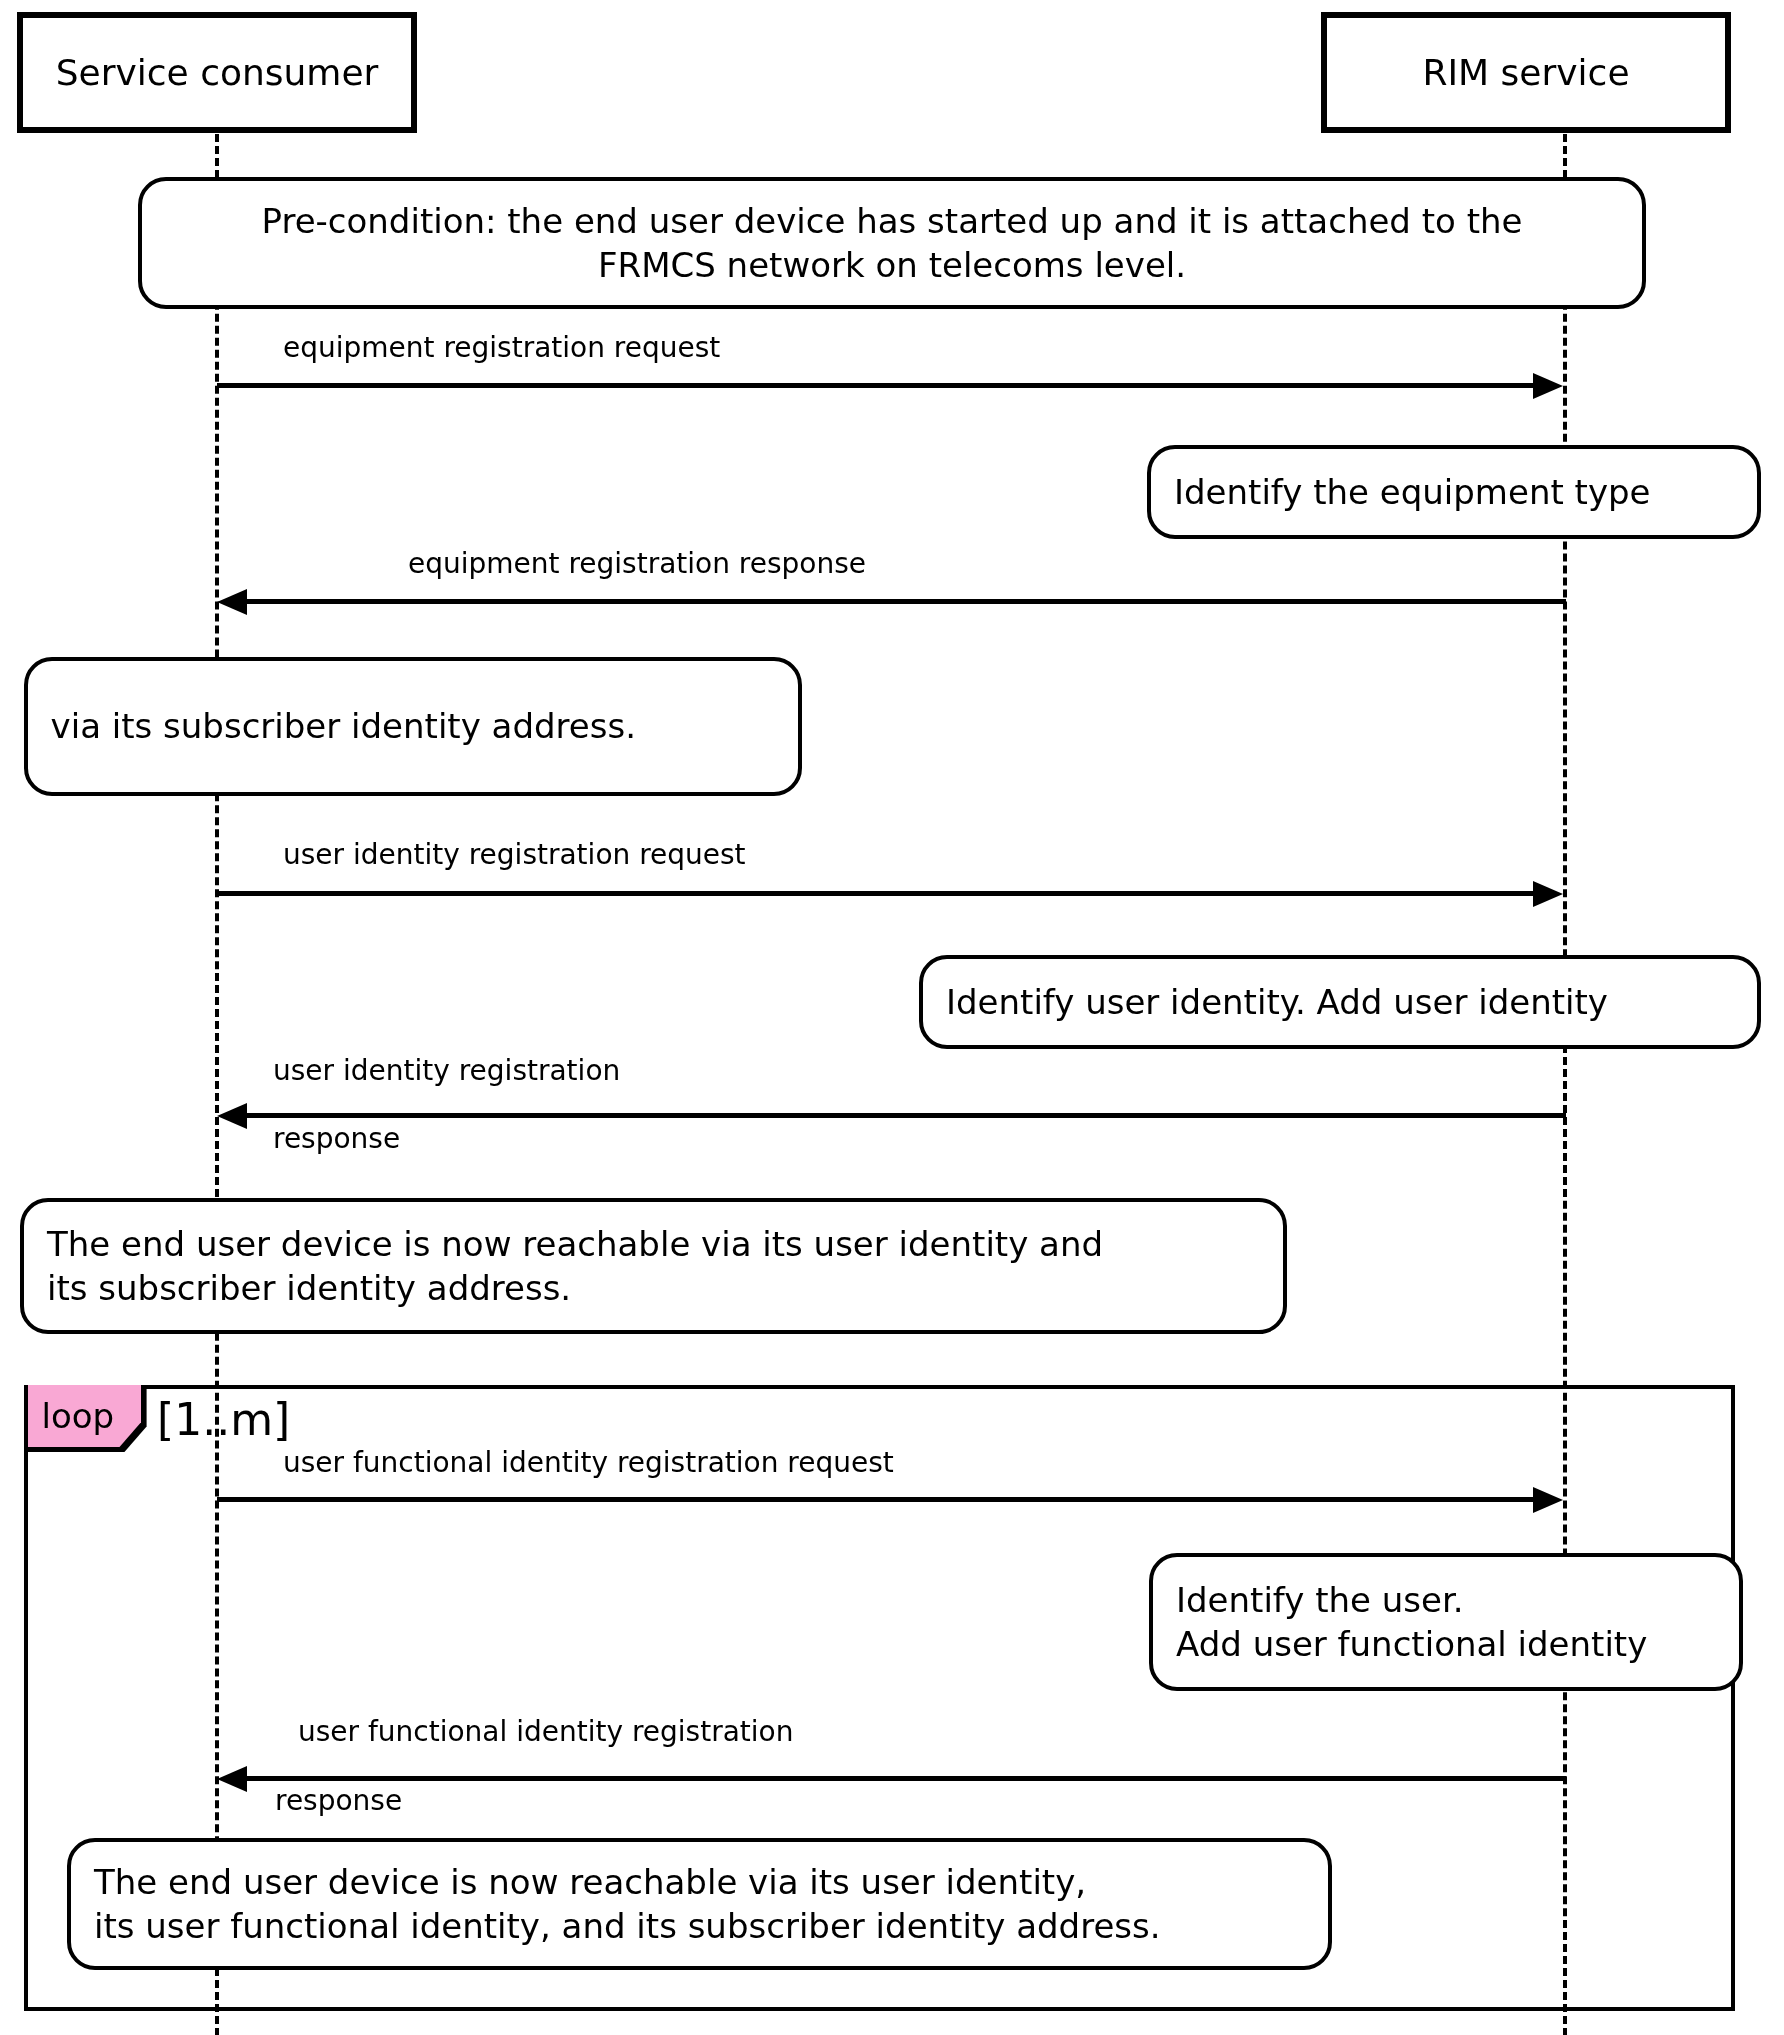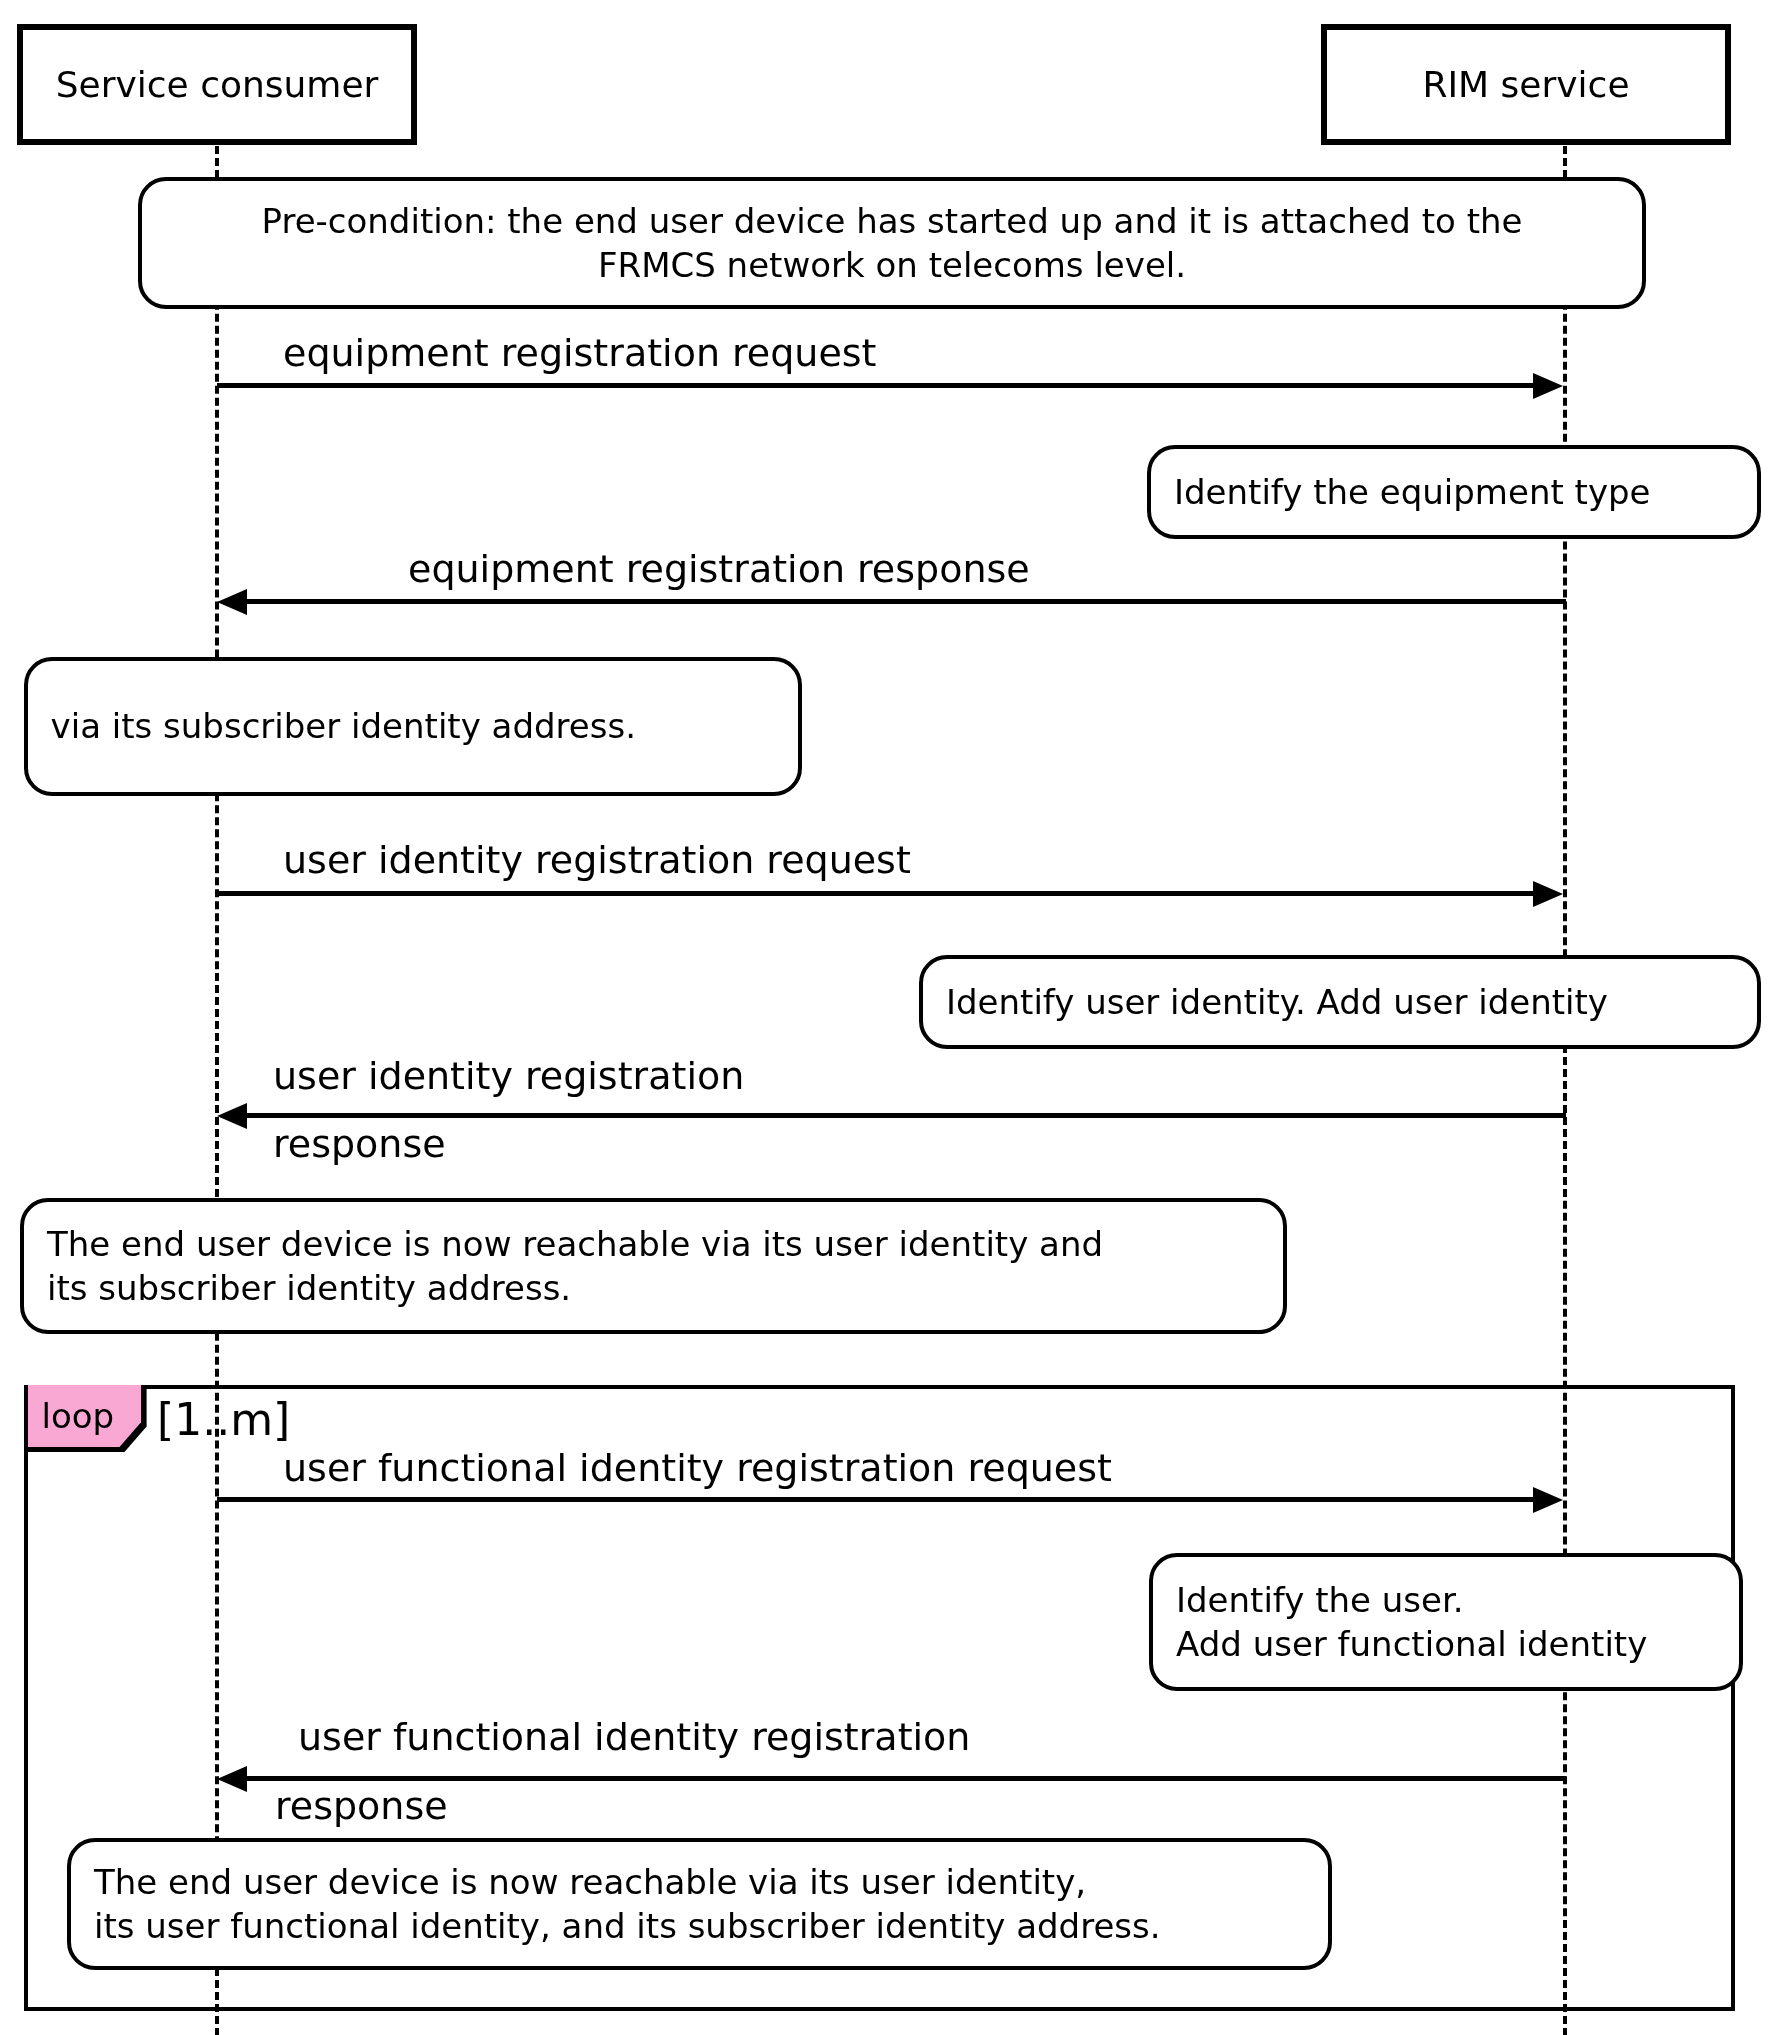--- a/index.html
+++ b/index.html
@@ -19,21 +19,20 @@
 
   
   .participant {
     position: absolute;
     border: 6px solid #000;
     background: #fff;
     display: flex;
     align-items: center;
     justify-content: center;
     box-sizing: border-box;
-    margin-top: 12px;
   }
   .participant .plabel {
     font-size: 36px;
     line-height: 1.1;
     white-space: nowrap;
   }
 
   
   .lifeline {
     position: absolute;
@@ -73,21 +72,21 @@
     border-bottom: 13px solid transparent;
     border-left: 30px solid #000;
   }
   .arrow-left {
     border-top: 13px solid transparent;
     border-bottom: 13px solid transparent;
     border-right: 30px solid #000;
   }
   .msg-label {
     position: absolute;
-    font-size: 38px;
+    font-size: 28px;
     line-height: 1.18;
     white-space: nowrap;
   }
 
   
   .frame {
     position: absolute;
     border: 4.7px solid #000;
     background: transparent;
     box-sizing: border-box;

